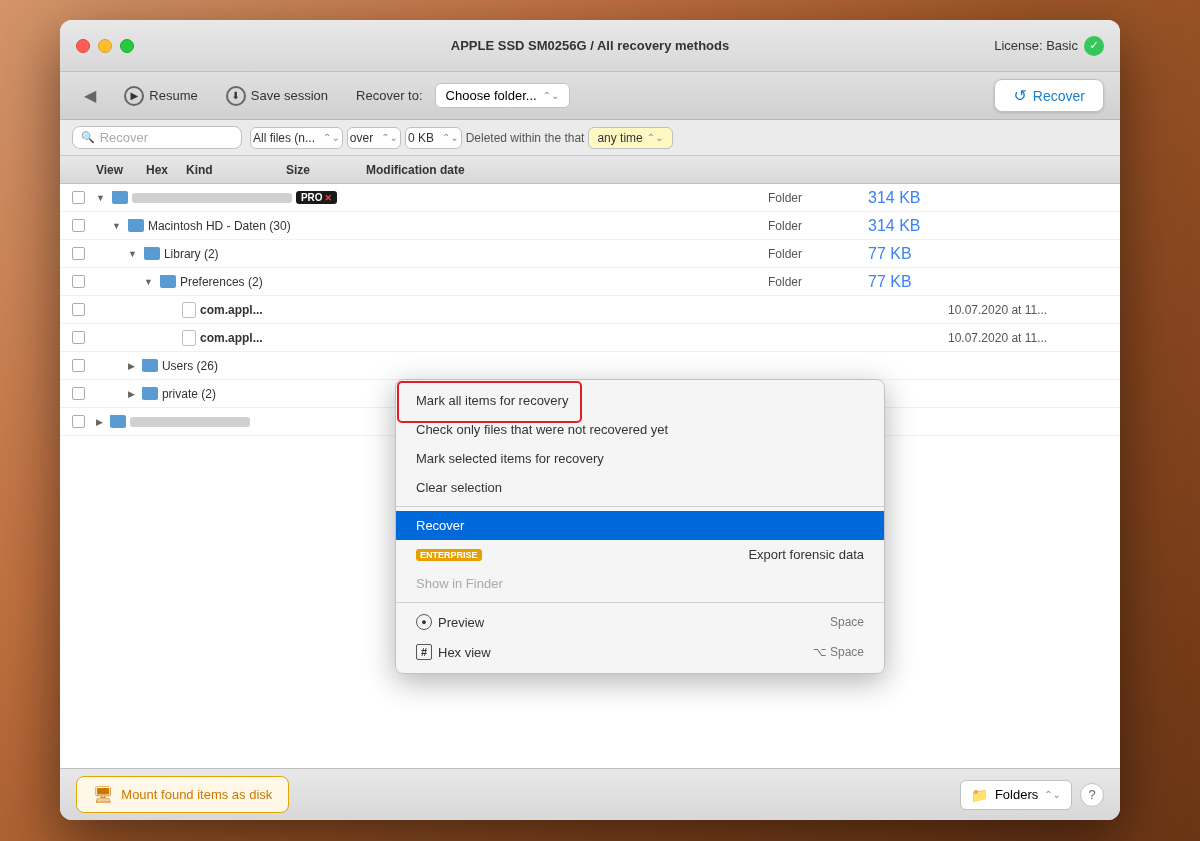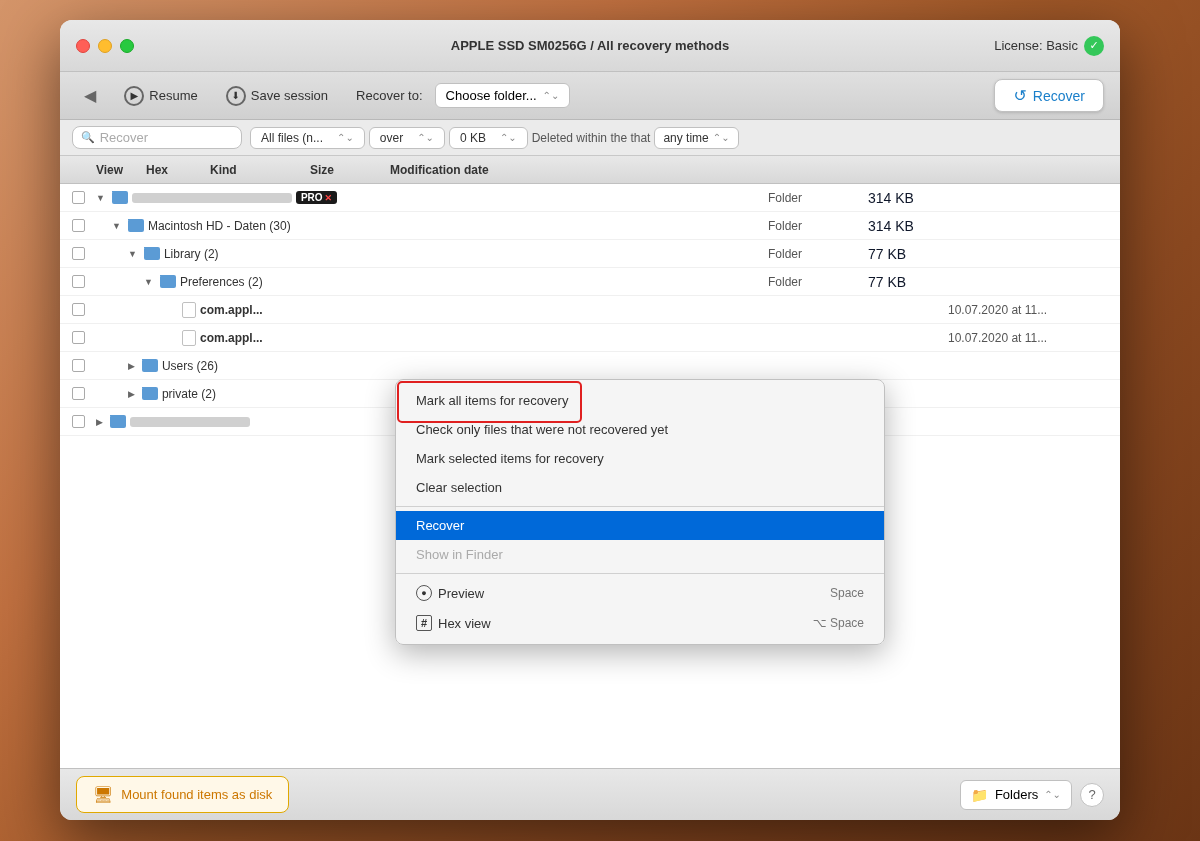--- a/index.html
+++ b/index.html
@@ -187,62 +187,62 @@
       width: 170px;
       margin-right: 8px;
     }
 
     .filter-segment {
       display: flex;
       align-items: center;
       background: white;
       border: 1px solid #c0c0c0;
       border-radius: 6px;
-      padding: 3px 10px;
+      padding: 3px 2px;
       font-size: 12px;
       color: #333;
       margin-right: 4px;
-      gap: 14px;
+      gap: 8px;
       cursor: pointer;
     }
 
     .deleted-label {
       font-size: 12px;
       color: #555;
       margin-right: 4px;
     }
 
     .anytime-select {
       display: flex;
       align-items: center;
       gap: 4px;
       font-size: 12px;
       color: #333;
-      background: #ffffff;
+      background: #fef9c3;
       border: 1px solid #c0c0c0;
       border-radius: 6px;
       padding: 3px 8px;
       cursor: pointer;
     }
 
     
     .table-header {
       background: linear-gradient(180deg, #e8e8e8 0%, #d8d8d8 100%);
       border-bottom: 1px solid #c0c0c0;
       height: 28px;
       display: flex;
       align-items: center;
       padding: 0 12px;
       flex-shrink: 0;
     }
 
     .col-checkbox { width: 24px; }
     .col-name { flex: 1; font-size: 12px; font-weight: 600; color: #333; }
     .col-view { width: 50px; font-size: 12px; font-weight: 600; color: #333; }
-    .col-hex { width: 64px; font-size: 12px; font-weight: 600; color: #333; }
+    .col-hex { width: 40px; font-size: 12px; font-weight: 600; color: #333; }
     .col-kind { width: 100px; font-size: 12px; font-weight: 600; color: #333; }
     .col-size { width: 80px; font-size: 12px; font-weight: 600; color: #333; }
     .col-mod { width: 160px; font-size: 12px; font-weight: 600; color: #333; }
 
     
     .file-list {
       flex: 1;
       overflow: hidden;
       background: white;
       position: relative;
@@ -316,21 +316,21 @@
       display: flex;
       align-items: center;
       gap: 2px;
     }
 
     .pro-badge .x-icon { color: #ff4444; font-size: 9px; }
 
     .col-val { width: 50px; font-size: 12px; }
     .col-val-hex { width: 40px; font-size: 12px; }
     .col-kind-val { width: 100px; font-size: 12px; color: #555; }
-    .col-size-val { width: 80px; font-size: 14px; color: #0f172a; }
+    .col-size-val { width: 80px; font-size: 16px; color: #3b82f6; }
     .col-mod-val { width: 160px; font-size: 12px; color: #555; }
 
     .blurred-text {
       background: #d0d0d0;
       height: 10px;
       border-radius: 3px;
       display: inline-block;
     }
 
     .triangle {
@@ -705,20 +705,24 @@
       <div class="menu-item">
         <span>Mark selected items for recovery</span>
       </div>
       <div class="menu-item">
         <span>Clear selection</span>
       </div>
       <div class="menu-separator"></div>
       <div class="menu-item active">
         <span>Recover</span>
       </div>
+      <div class="menu-item" style="display:flex;align-items:center;">
+        <span class="enterprise-badge">ENTERPRISE</span>
+        <span>Export forensic data</span>
+      </div>
       <div class="menu-item disabled">
         <span>Show in Finder</span>
       </div>
       <div class="menu-separator"></div>
       <div class="menu-item">
         <span style="display:flex;align-items:center;gap:6px;">
           <span style="width:16px;height:16px;border-radius:50%;border:1.5px solid #555;display:inline-flex;align-items:center;justify-content:center;font-size:9px;">●</span>
           <span>Preview</span>
         </span>
         <span class="menu-shortcut">Space</span>

